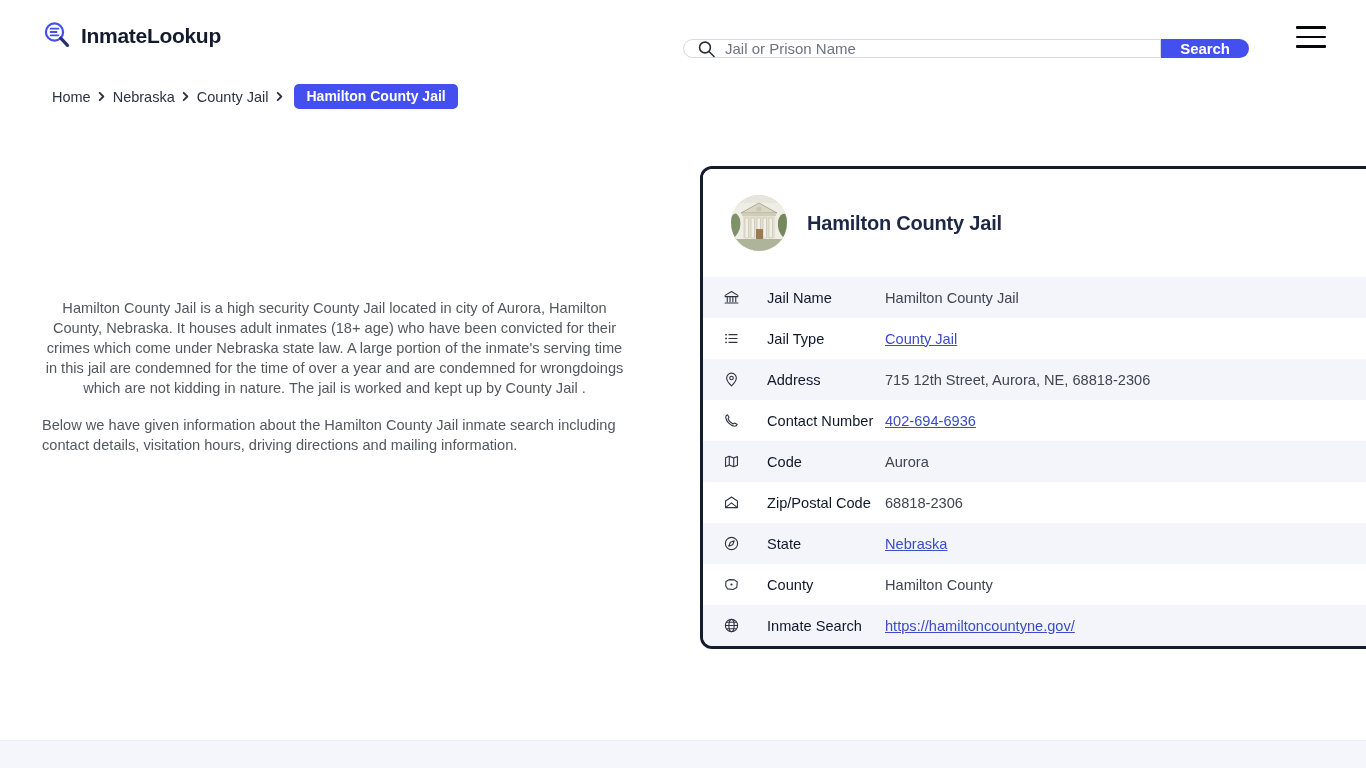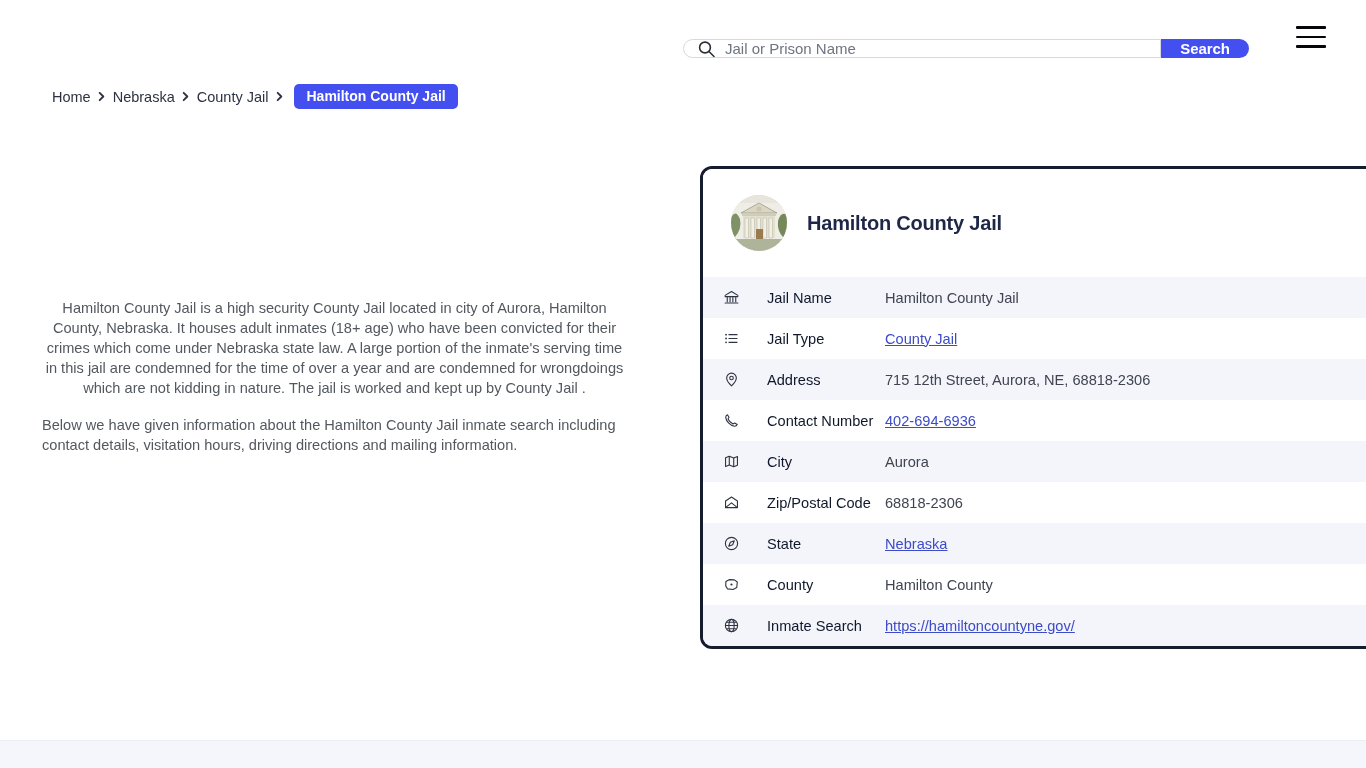--- a/index.html
+++ b/index.html
@@ -285,20 +285,32 @@
     box-sizing: border-box;
   }
 </style>
 </head>
 <body>
 
 <div class="page">
 
   <div class="header">
 
+    <div class="brand">
+      <span class="brand-icon">
+        <svg viewBox="0 0 30 30" width="30" height="30">
+          <circle cx="12.5" cy="12" r="8.6" fill="none" stroke="#4350ef" stroke-width="2.2"></circle>
+          <line x1="8.6" y1="8.7" x2="16.4" y2="8.7" stroke="#4350ef" stroke-width="1.8" stroke-linecap="round"></line>
+          <line x1="8.6" y1="12" x2="14.6" y2="12" stroke="#4350ef" stroke-width="1.8" stroke-linecap="round"></line>
+          <line x1="8.6" y1="15.3" x2="16.4" y2="15.3" stroke="#4350ef" stroke-width="1.8" stroke-linecap="round"></line>
+          <line x1="18.7" y1="18.2" x2="25.5" y2="25.3" stroke="#2a2f6e" stroke-width="3.2" stroke-linecap="round"></line>
+        </svg>
+      </span>
+      <span class="brand-text">InmateLookup</span>
+    </div>
 
     <div class="search-wrap">
       <div class="search-box">
         <span class="search-icon">
           <svg viewBox="0 0 17 17" width="17" height="17">
             <circle cx="7" cy="7" r="5.4" fill="none" stroke="#2b2f38" stroke-width="1.6"></circle>
             <line x1="11" y1="11" x2="16" y2="16" stroke="#2b2f38" stroke-width="1.6" stroke-linecap="round"></line>
           </svg>
         </span>
         <input class="search-input" type="text" placeholder="Jail or Prison Name" style="">
@@ -421,21 +433,21 @@
       </div>
 
       <div class="info-row alt">
         <span class="row-icon">
           <svg viewBox="0 0 20 20" width="17" height="17" fill="none" stroke="#2f3442" stroke-width="1.3" stroke-linejoin="round">
             <path d="M3 5.6 L7.4 3.8 L12.6 5.9 L17 4.1 L17 14.4 L12.6 16.2 L7.4 14.1 L3 15.9 Z"></path>
             <line x1="7.4" y1="3.8" x2="7.4" y2="14.1"></line>
             <line x1="12.6" y1="5.9" x2="12.6" y2="16.2"></line>
           </svg>
         </span>
-        <span class="row-label">City</span>
+        <span class="row-label">Code</span>
         <span class="row-value">Aurora</span>
       </div>
 
       <div class="info-row plain">
         <span class="row-icon">
           <svg viewBox="0 0 20 20" width="17" height="17" fill="none" stroke="#2f3442" stroke-width="1.3" stroke-linejoin="round">
             <path d="M3 8.3 L10 3.5 L17 8.3 L17 16 L3 16 Z"></path>
             <polyline points="3,16 10,10.5 17,16"></polyline>
           </svg>
         </span>

